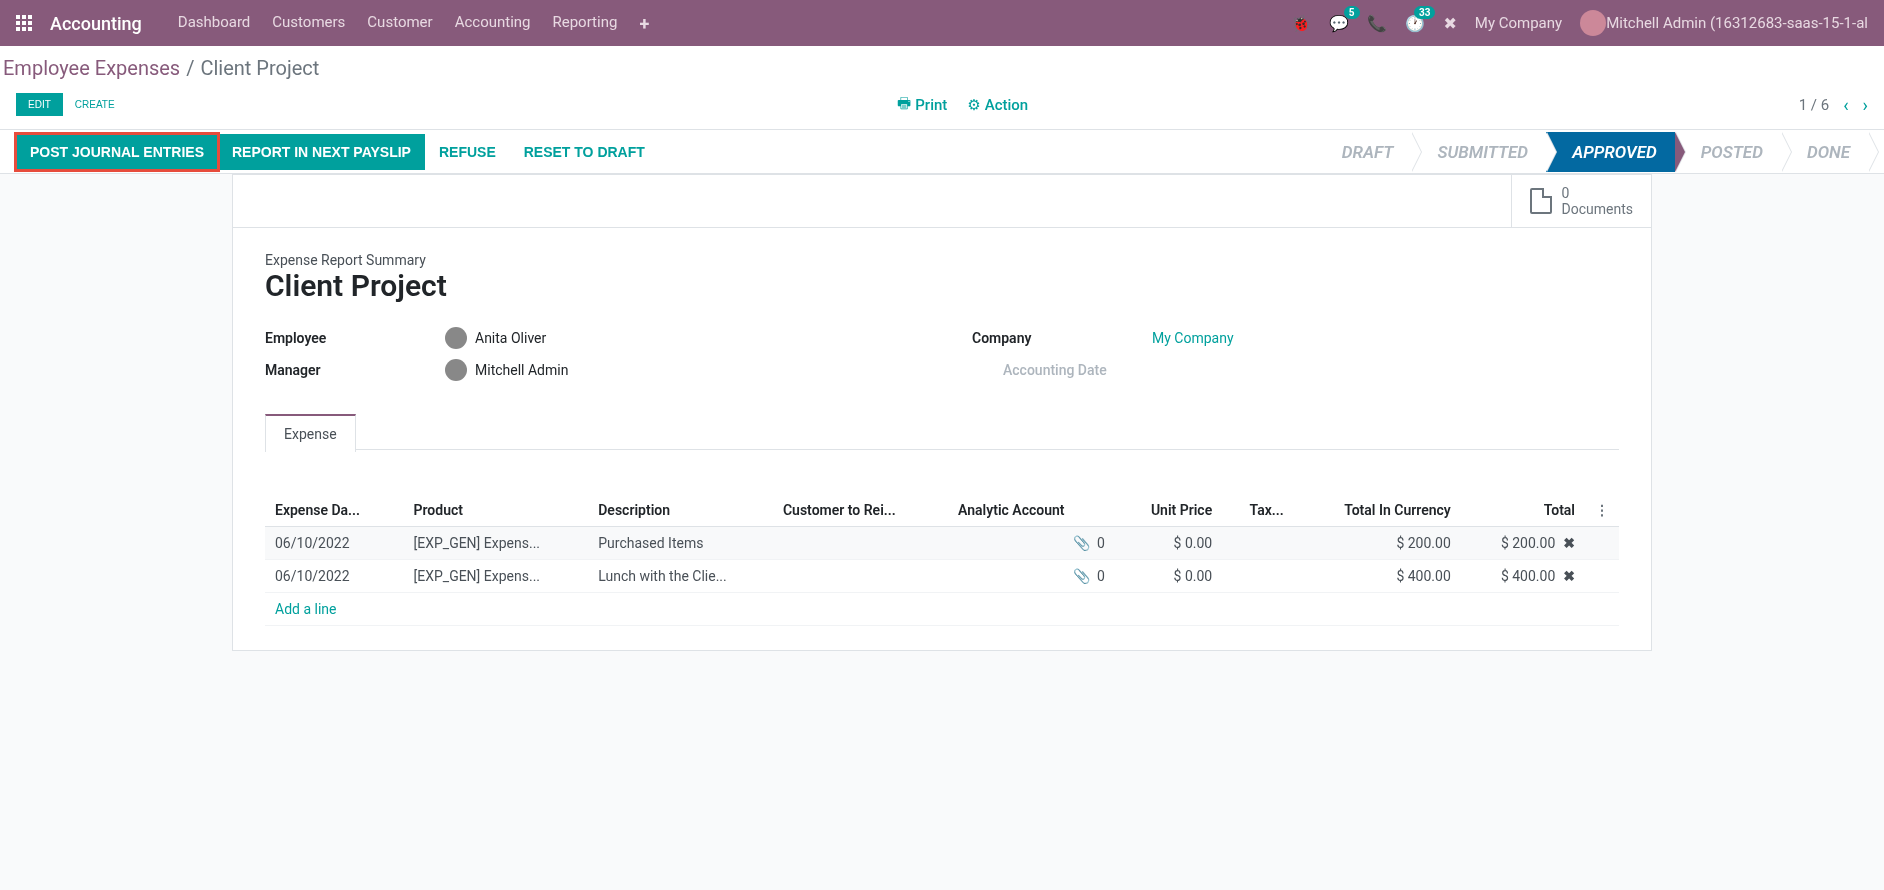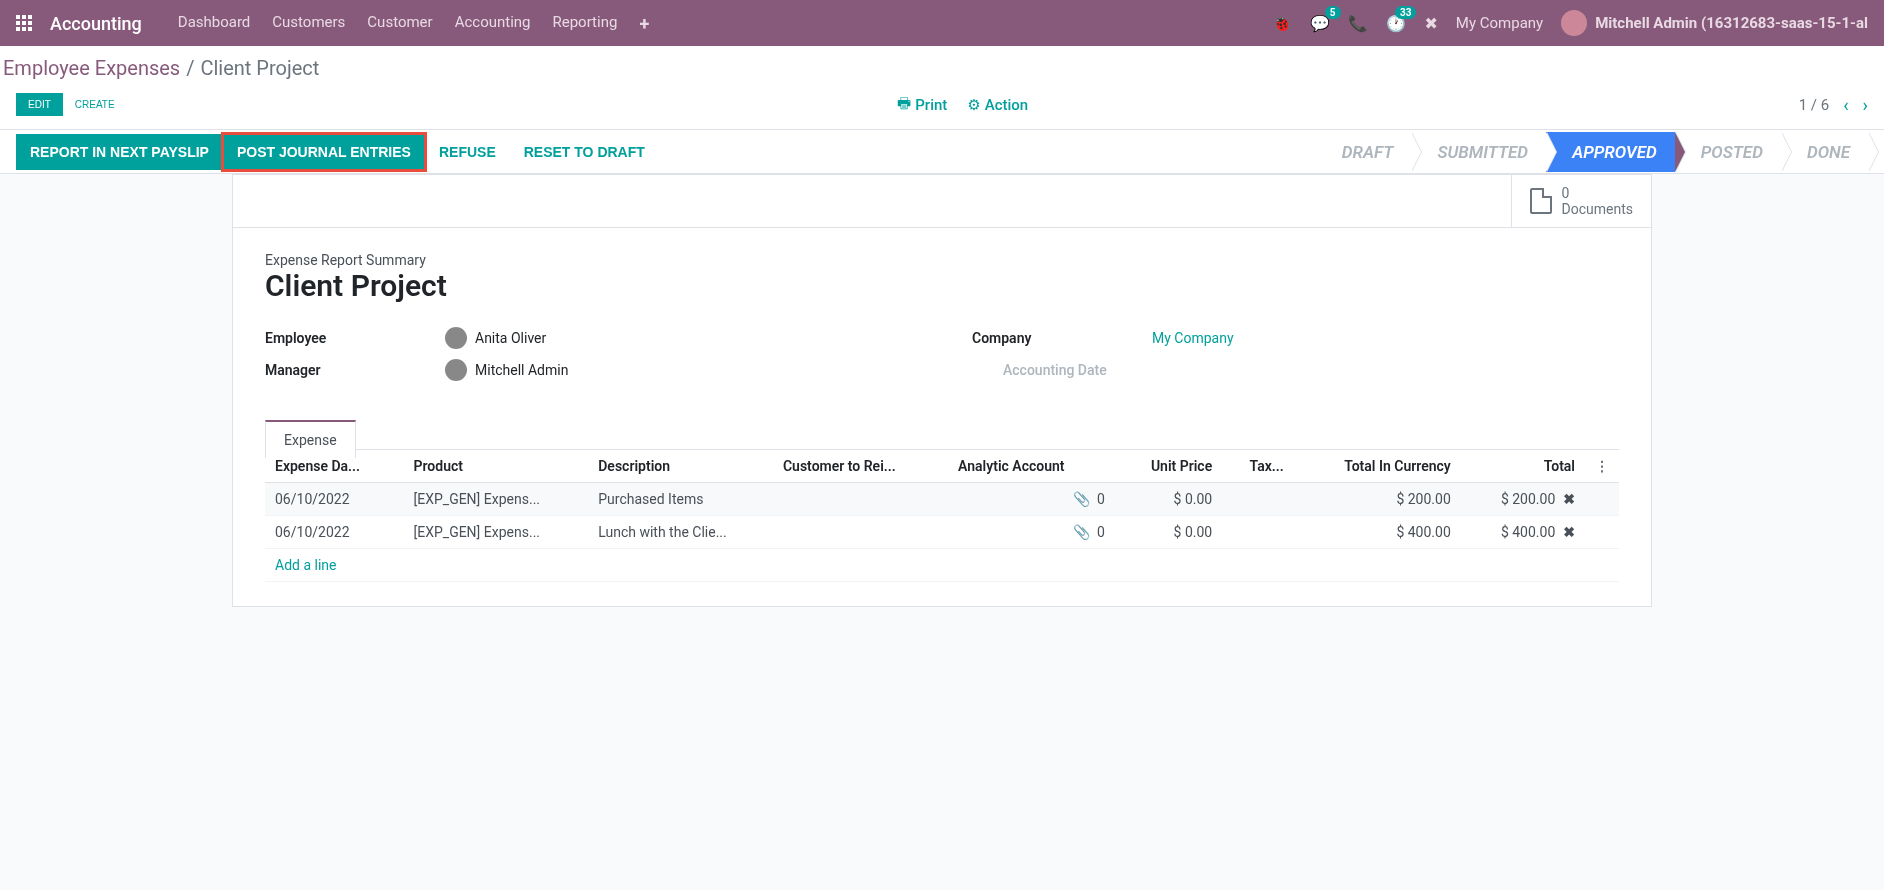--- a/index.html
+++ b/index.html
@@ -11,21 +11,21 @@
     .apps-icon { display: grid; grid-template-columns: repeat(3, 4px); grid-template-rows: repeat(3, 4px); gap: 2px; cursor: pointer; }
     .apps-icon span { background: #fff; width: 4px; height: 4px; }
     .app-title { font-size: 18px; font-weight: 500; }
     .nav-menu { display: flex; gap: 22px; margin-left: 18px; }
     .nav-item { color: #e8d9e2; cursor: pointer; font-size: 15px; }
     .nav-plus { font-size: 18px; font-weight: bold; color: #e8d9e2; cursor: pointer; }
     .navbar-right { margin-left: auto; display: flex; align-items: center; gap: 18px; }
     .nav-icon { color: #e8d9e2; cursor: pointer; font-size: 16px; position: relative; }
     .badge { position: absolute; top: -8px; right: -10px; background: #00a09d; color: #fff; border-radius: 10px; font-size: 10px; padding: 1px 5px; font-weight: bold; }
     .company-link { color: #e8d9e2; cursor: pointer; font-size: 15px; }
-    .user-block { display: flex; align-items: center; gap: 8px; color: #e8d9e2; cursor: pointer; font-size: 15px; font-weight: bold; }
+    .user-block { display: flex; align-items: center; color: #e8d9e2; cursor: pointer; font-size: 15px; }
     .avatar-sm { width: 26px; height: 26px; border-radius: 50%; background: #c89; display: inline-block; }
     
     
     .control-area { background: #fff; border-bottom: 1px solid #dee2e6; }
     .breadcrumb-row { display: flex; align-items: center; padding: 10px 3px 6px; text-align: right; }
     .breadcrumb-link { color: #875a7b; font-size: 20px; cursor: pointer; }
     .breadcrumb-sep { color: #6c757d; font-size: 20px; margin: 0 6px; }
     .breadcrumb-current { color: #6c757d; font-size: 20px; }
     .control-row { display: flex; align-items: center; padding: 6px 16px 12px; }
     .btn { border: none; cursor: pointer; font-size: 10px; font-weight: 500; padding: 6px 12px; }
@@ -40,21 +40,21 @@
     
     .status-bar { display: flex; align-items: center; background: #fff; border-bottom: 1px solid #dee2e6; padding: 0 16px; height: 44px; }
     .status-actions { display: flex; gap: 0; }
     .status-btn { border: none; cursor: pointer; font-size: 14px; font-weight: 600; padding: 10px 14px; text-transform: uppercase; }
     .status-btn.highlight { background: #00a09d; color: #fff; }
     .status-btn.highlight-boxed { background: #00a09d; color: #fff; outline: 3px solid #e74c3c; outline-offset: -1px; position: relative; z-index: 2; }
     .status-btn.plain { background: transparent; color: #00a09d; }
     .status-stages { margin-left: auto; display: flex; align-items: center; }
     .stage { position: relative; padding: 10px 18px 10px 26px; font-size: 17px; font-weight: 600; color: #adb5bd; background: #fff; font-style: italic; }
     .stage::after { content: ''; position: absolute; right: -10px; top: 0; border-top: 20px solid transparent; border-bottom: 20px solid transparent; border-left: 10px solid #fff; z-index: 1; filter: drop-shadow(1px 0 0 #dee2e6); }
-    .stage.active { background: #3b82f6; color: #fff; }
+    .stage.active { background: #0369a1; color: #fff; }
     .stage.active::after { border-left-color: #875a7b; }
     .stage:first-child { padding-left: 14px; }
     
     
     .sheet-wrap { padding: 0 16px 40px; }
     .sheet { background: #fff; border: 1px solid #dee2e6; max-width: 1420px; margin: 0 auto; }
     .sheet-topbar { display: flex; justify-content: flex-end; border-bottom: 1px solid #dee2e6; }
     .doc-button { display: flex; align-items: center; gap: 10px; padding: 10px 18px; border-left: 1px solid #dee2e6; cursor: pointer; }
     .doc-icon { width: 22px; height: 26px; border: 2px solid #6c757d; border-radius: 2px; position: relative; }
     .doc-icon::after { content: ''; position: absolute; top: -2px; right: -2px; width: 8px; height: 8px; background: #fff; border-left: 2px solid #6c757d; border-bottom: 2px solid #6c757d; }
@@ -69,26 +69,26 @@
     .field-grid { display: grid; grid-template-columns: 1fr 1fr; gap: 10px 60px; margin-bottom: 30px; }
     .field-row { display: flex; align-items: center; }
     .field-label { width: 180px; font-weight: 600; color: #212529; font-size: 14px; }
     .field-label.muted { color: #adb5bd; font-weight: 500; margin-left: 31px; }
     .field-value { color: #212529; font-size: 14px; display: flex; align-items: center; gap: 8px; }
     .field-value.link { color: #00a09d; cursor: pointer; }
     .avatar-xs { width: 22px; height: 22px; border-radius: 50%; background: #888; display: inline-block; }
     
     
     .tabs { border-bottom: 1px solid #dee2e6; display: flex; margin-top: 10px; }
-    .tab { padding: 10px 18px; border: 1px solid transparent; border-bottom: none; cursor: pointer; color: #6c757d; font-size: 14px; position: relative; top: 9px; }
+    .tab { padding: 10px 18px; border: 1px solid transparent; border-bottom: none; cursor: pointer; color: #6c757d; font-size: 14px; position: relative; top: 3px; }
     .tab.active { border-color: #dee2e6; background: #fff; color: #495057; border-top: 2px solid #875a7b; }
     
     
     .table-wrap { margin-top: 0; }
-    table { width: 100%; border-collapse: collapse; }
+    table { width: 100%; border-collapse: collapse; margin-top: 44px; }
     th { text-align: left; padding: 8px 10px; border-bottom: 1px solid #dee2e6; font-weight: 600; color: #212529; font-size: 14px; }
     th.num, td.num { text-align: right; }
     td { padding: 8px 10px; border-bottom: 1px solid #f1f3f5; font-size: 14px; color: #495057; }
     tr.data-row:nth-child(odd) { background: #f8f9fa; }
     .clip { white-space: nowrap; overflow: hidden; text-overflow: ellipsis; max-width: 140px; }
     .attach-icon { color: #6c757d; margin-right: 6px; }
     .row-remove { cursor: pointer; font-weight: bold; color: #495057; padding-left: 8px; }
     .add-line { color: #00a09d; cursor: pointer; padding: 8px 10px; font-size: 14px; }
     .col-menu { width: 20px; text-align: center; color: #6c757d; cursor: pointer; }
   </style>
@@ -154,22 +154,22 @@
     <div class="control-right">
       <span class="pager">1 / 6</span>
       <span class="pager-arrow">‹</span>
       <span class="pager-arrow">›</span>
     </div>
   </div>
 </div>
 
 <div class="status-bar">
   <div class="status-actions">
+    <button class="status-btn highlight-boxed">POST JOURNAL ENTRIES</button>
     <button class="status-btn highlight">REPORT IN NEXT PAYSLIP</button>
-    <button class="status-btn highlight-boxed">POST JOURNAL ENTRIES</button>
     <button class="status-btn plain">REFUSE</button>
     <button class="status-btn plain">RESET TO DRAFT</button>
   </div>
   <div class="status-stages">
     <div class="stage">DRAFT</div>
     <div class="stage">SUBMITTED</div>
     <div class="stage active">APPROVED</div>
     <div class="stage">POSTED</div>
     <div class="stage">DONE</div>
   </div>

